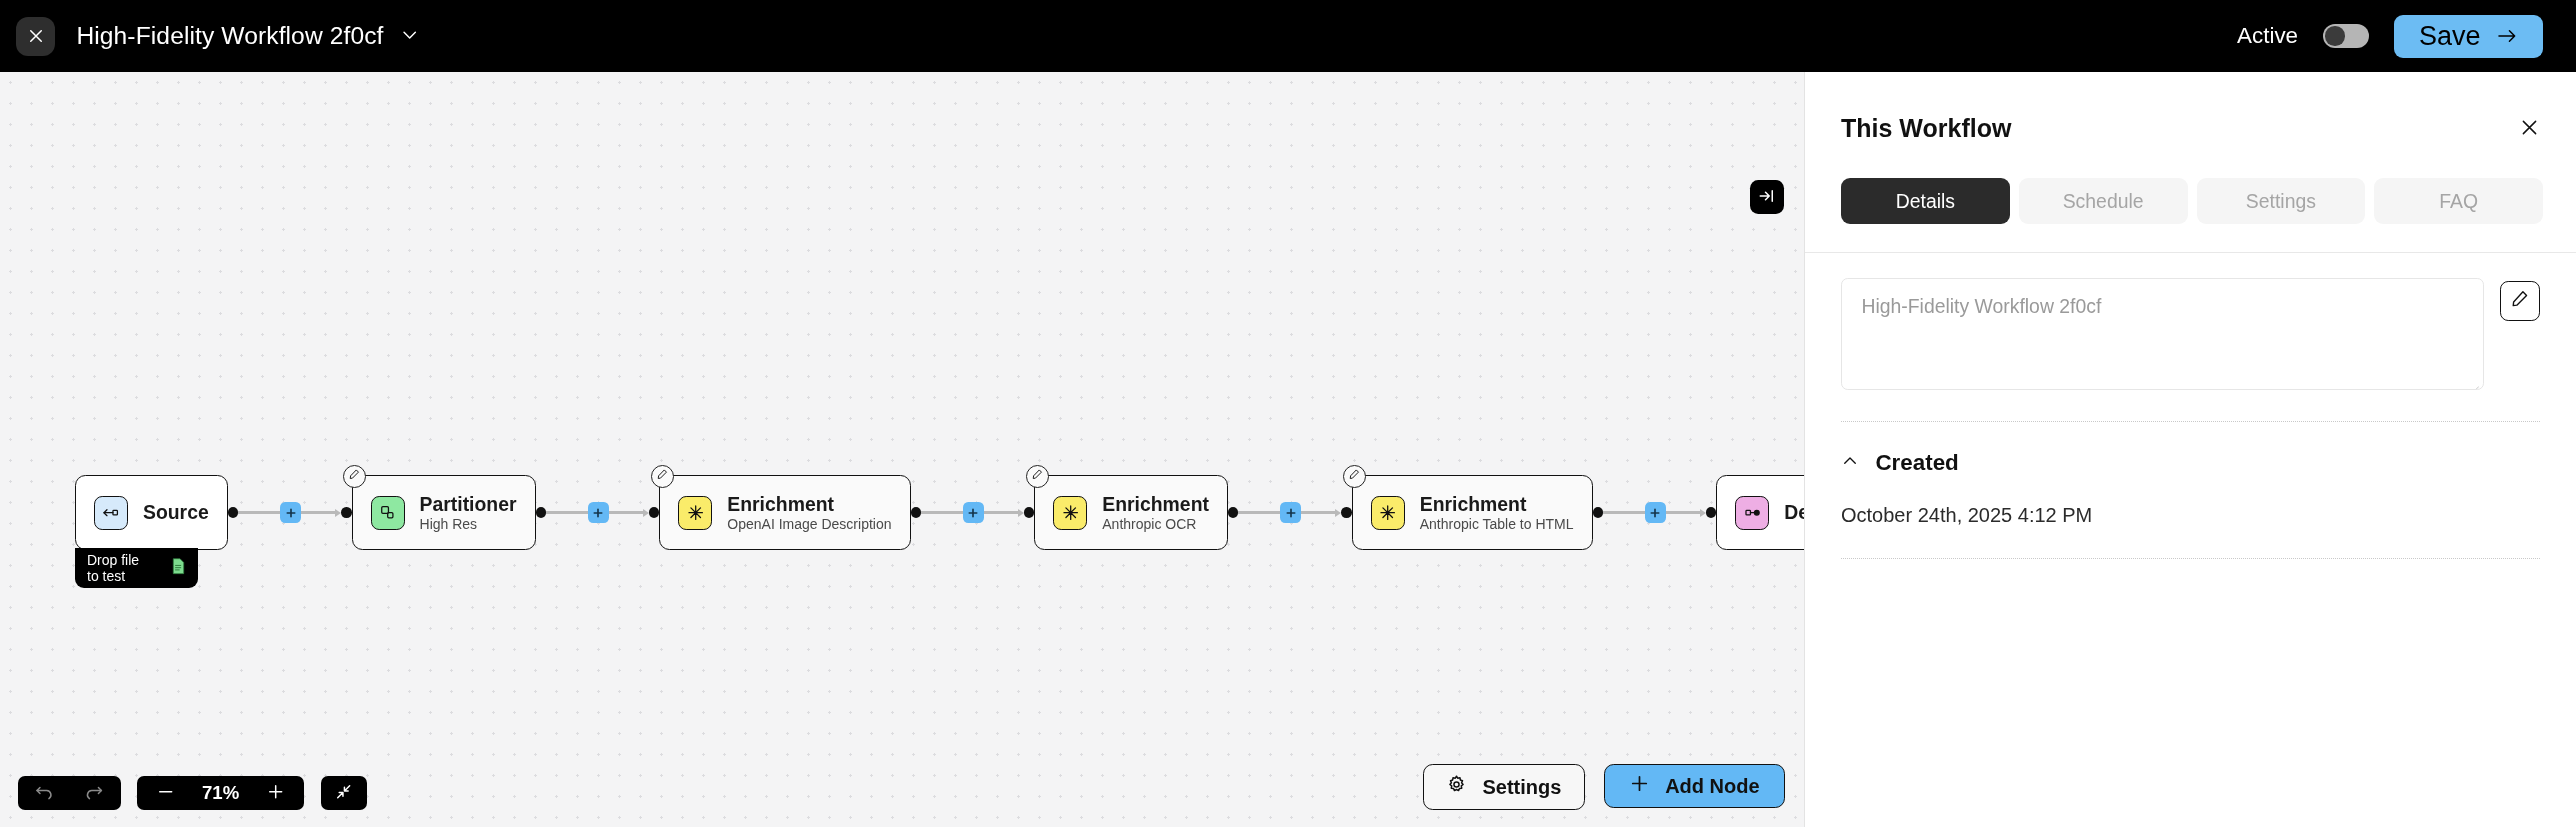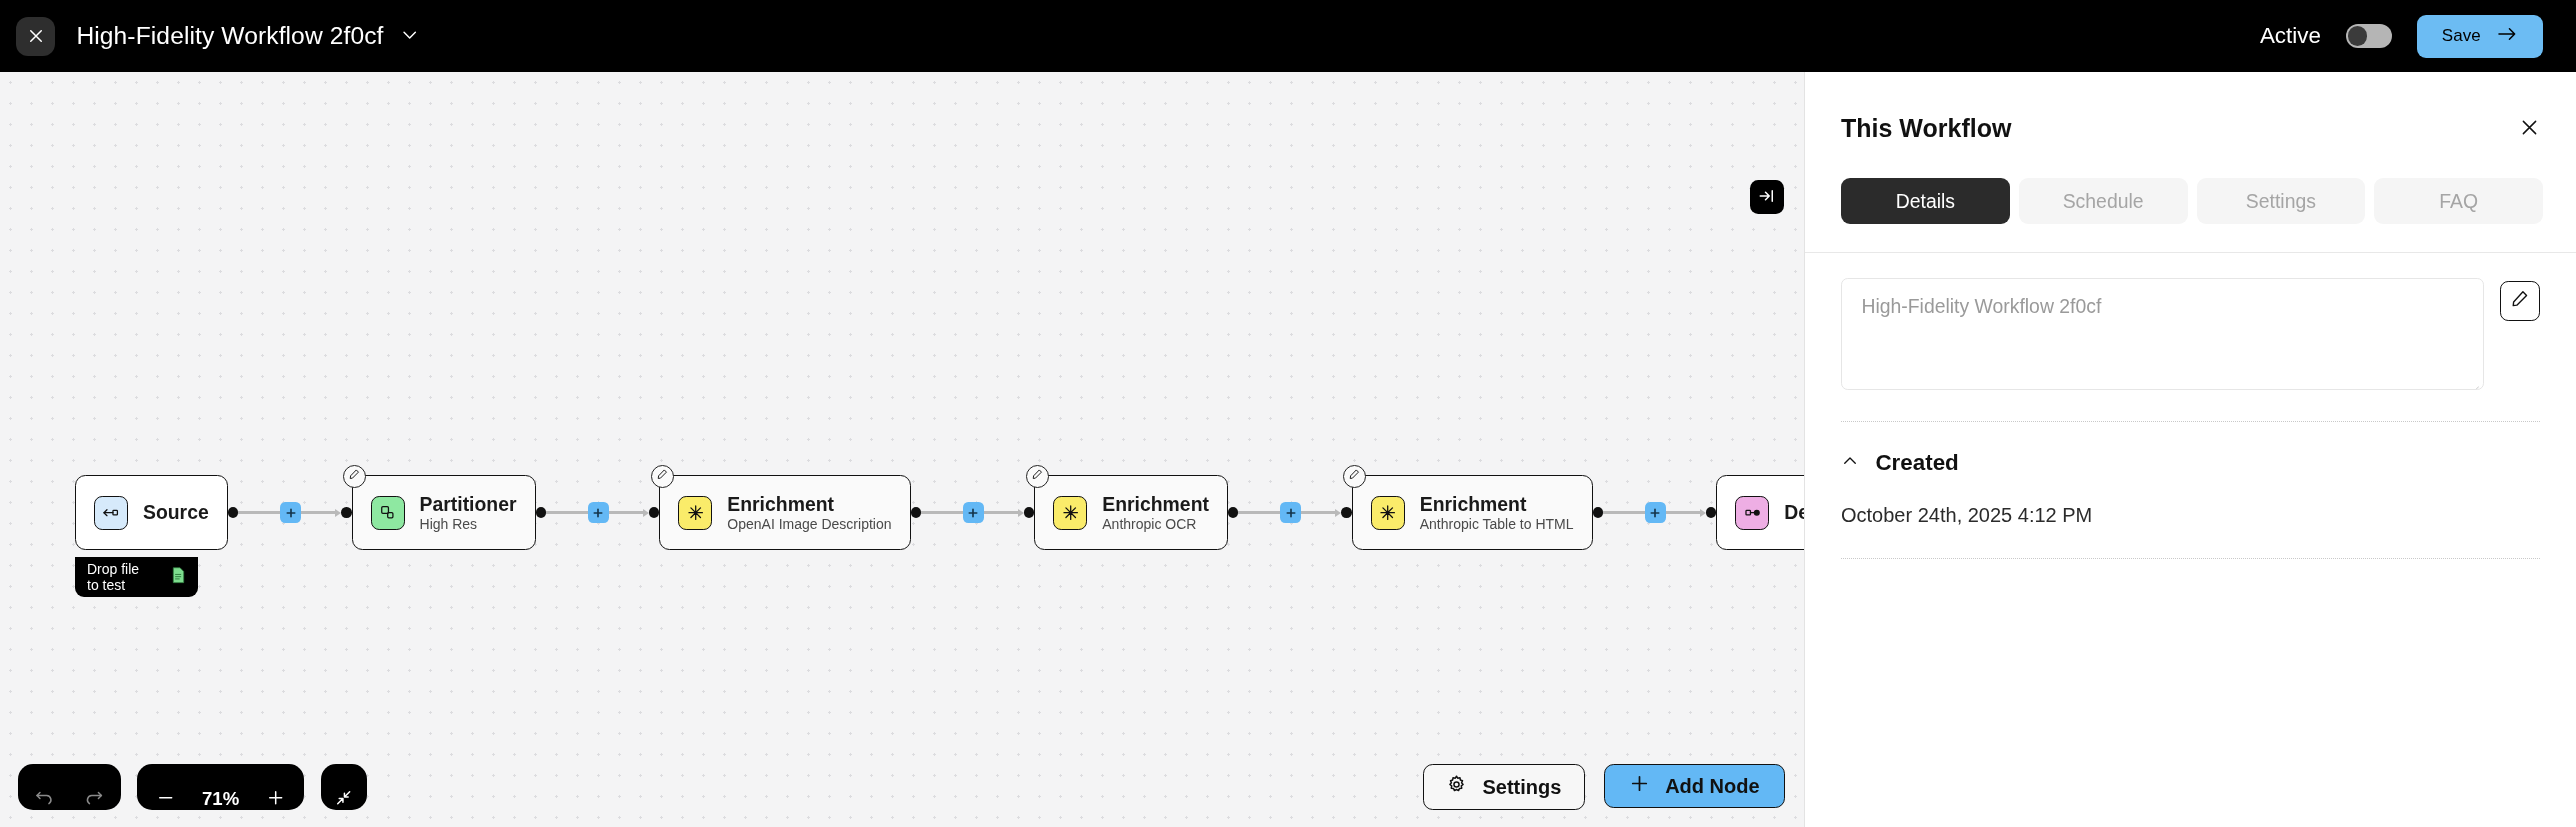--- a/index.html
+++ b/index.html
@@ -33,21 +33,21 @@
   .toggle {
     width: 46px; height: 24px; border-radius: 12px; background: #b5b5b5;
     position: relative; cursor: pointer; flex: 0 0 auto;
   }
   .toggle .knob {
     position: absolute; top: 2.2px; left: 2.2px; width: 19.4px; height: 19.4px;
     border-radius: 50%; background: #3b3b3b;
   }
   .save-btn {
     background: #6cbcf3; color: #000; border: none; border-radius: 9px;
-    height: 43px; padding: 0 25px; font-size: 17px; font-family: inherit;
+    height: 43px; padding: 0 25px; font-size: 27px; font-family: inherit;
     display: flex; align-items: center; gap: 15px; cursor: pointer;
   }
 
   
   .body { flex: 1; display: flex; min-height: 0; position: relative; }
 
   
   .canvas {
     flex: 1; position: relative; overflow: hidden;
     background-color: #f4f4f5;
@@ -83,40 +83,40 @@
   .ntext { margin-left: 15px; display: flex; flex-direction: column; justify-content: center; }
   .ntitle { font-size: 19.4px; font-weight: 700; color: #1a1a1a; white-space: nowrap; line-height: 1.15; }
   .nsub { font-size: 14px; color: #4a4a4a; white-space: nowrap; margin-top: 1.5px; }
   .edit-badge {
     position: absolute; left: -9.7px; top: -11.2px; width: 23px; height: 23px;
     border-radius: 50%; background: #fafafa; border: 1.3px solid #222;
     display: flex; align-items: center; justify-content: center; cursor: pointer; z-index: 3;
   }
   .drop-test {
     background: #000; color: #fff; border-radius: 0 0 9px 9px;
-    height: 40px; margin: 9px 0 0 0; display: flex; align-items: center;
+    height: 40px; margin: 0 0 0 0; display: flex; align-items: center;
     padding: 0 12px; gap: 19px; font-size: 14px; width: 123px;
     position: relative; top: -2.2px;
   }
 
   
   .conn { display: flex; align-items: center; height: 75px; }
   .dot { width: 10.4px; height: 10.4px; border-radius: 50%; background: #111; flex: 0 0 auto; }
   .wire { height: 2.2px; background: #b9b9b9; flex: 0 0 auto; }
   .plus-btn {
     width: 21px; height: 21px; border-radius: 5.2px; background: #63b8f5;
     display: flex; align-items: center; justify-content: center;
     flex: 0 0 auto; cursor: pointer;
   }
   .arrowhead { width: 0; height: 0; border-left: 6.7px solid #b9b9b9;
     border-top: 4.5px solid transparent; border-bottom: 4.5px solid transparent; flex: 0 0 auto; }
 
   
   .zoombar { position: absolute; left: 18px; bottom: 18px; display: flex; gap: 16.4px; z-index: 12; }
-  .pill { background: #000; border-radius: 15px; height: 46px; display: flex; align-items: flex-end; }
+  .pill { background: #000; border-radius: 7px; height: 34px; display: flex; align-items: center; }
   .pill.undo { padding: 0 16.4px; gap: 25px; }
   .pill.zoom { padding: 0 19.4px; gap: 19.4px; }
   .pill.fit { width: 46px; justify-content: center; }
   .ibtn { display: flex; align-items: center; justify-content: center; cursor: pointer; }
   .zoomlevel { color: #fff; font-size: 18.6px; font-weight: 700; min-width: 51px; text-align: center; }
 
   .actionbar { position: absolute; right: 19.4px; bottom: 18px; display: flex; gap: 19.4px; z-index: 12; }
   .btn-settings {
     background: #f7f7f7; border: 1.9px solid #111; border-radius: 9.7px; height: 46px;
     padding: 0 22.4px; display: flex; align-items: center; gap: 15px; cursor: pointer;

